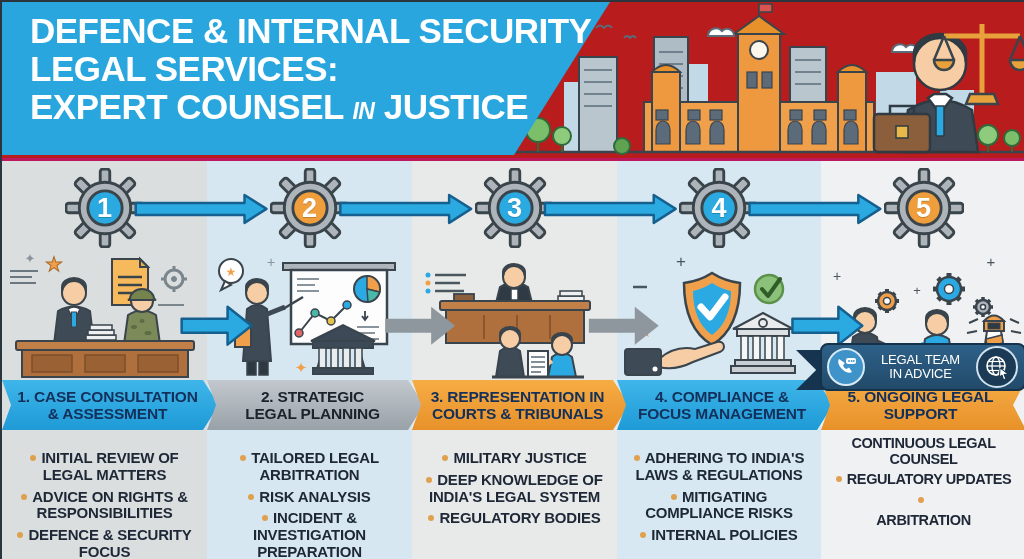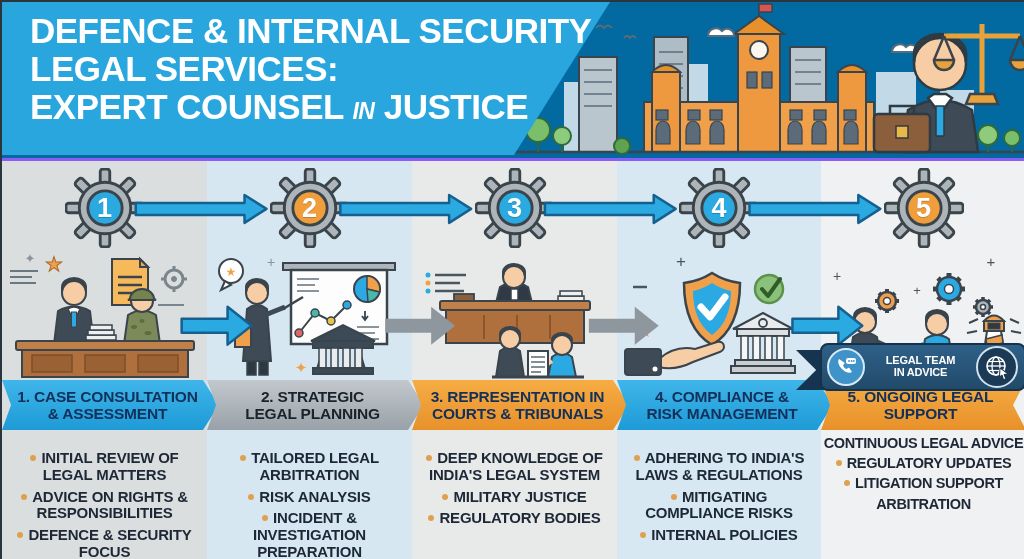--- a/index.html
+++ b/index.html
@@ -1,20 +1,20 @@
 <!DOCTYPE html>
 <html><head>
 <meta charset="utf-8">
 <style>
   html,body{margin:0;padding:0;background:#fff;}
   .page{position:relative;width:1024px;height:559px;overflow:hidden;
         font-family:"Liberation Sans","DejaVu Sans",sans-serif;background:#D8EAF5;
         border-top:2px solid #2B353D;border-left:2px solid #2B353D;box-sizing:border-box;}
   
-  .header{position:relative;height:156px;background:#0369a1;border-bottom:3px solid #8b5cf6;}
+  .header{position:relative;height:156px;background:#b91c1c;border-bottom:3px solid #be185d;}
   .skyline{position:absolute;right:0;top:0;width:520px;height:153px;}
   .title-band{position:absolute;left:0;top:0;width:640px;height:153px;background:#29A6DD;
               clip-path:polygon(0 0,95% 0,80% 100%,0 100%);}
   .title{position:absolute;left:28px;top:10px;color:#FFFFFF;font-weight:bold;
          font-size:35px;line-height:1.08;letter-spacing:-0.5px;}
   .in-small{font-size:23px;font-style:italic;}
   
   .main{position:relative;height:400px;display:grid;grid-template-columns:205px 205px 205px 204px 205px;}
   .col{position:relative;display:flex;flex-direction:column;align-items:center;}
   .col1{background:#DBDEDF;} .col2{background:#D7E7F1;} .col3{background:#E8EAE9;}
@@ -44,21 +44,21 @@
   .col5 .bullets{gap:4px;margin-top:5px;}
   
   .ribbon{position:absolute;left:794px;top:341px;width:230px;height:48px;z-index:5;}
   .ribbon-tail{position:absolute;left:0;top:7px;width:42px;height:40px;background:#16344F;
                clip-path:polygon(0 0,100% 0,100% 100%,0 100%,48% 50%);}
   .ribbon-body{position:absolute;left:24px;top:0;right:0;height:48px;
                background:linear-gradient(#2E6088,#224A6A);border:2px solid #14324C;border-radius:8px;
                box-sizing:border-box;display:flex;align-items:center;gap:6px;padding:0 6px 0 5px;}
   .phone-badge{width:34px;height:34px;border-radius:50%;background:#3F93C9;border:2px solid #D8EAF5;
                display:flex;align-items:center;justify-content:center;flex:0 0 auto;}
-  .ribbon-text{color:#FFFFFF;font-weight:bold;font-size:11px;line-height:1.05;
+  .ribbon-text{color:#FFFFFF;font-weight:normal;font-size:13px;line-height:1.05;
                letter-spacing:-0.2px;text-align:center;flex:1;}
   .globe-badge{width:38px;height:38px;border-radius:50%;background:#1B3A55;border:2px solid #CFE2EE;
                display:flex;align-items:center;justify-content:center;flex:0 0 auto;}
 </style>
 </head>
 <body>
 
 <div class="page">
 
   <div class="header">
@@ -428,22 +428,22 @@
               <line x1="119" y1="123" x2="129" y2="123"></line>
           </g>
         </g>
         <line x1="80" y1="128" x2="172" y2="128" stroke="#3A444C" stroke-width="3"></line>
       </svg>
       <div class="banner banner-orange">
         <div>3. REPRESENTATION IN</div>
           <div>COURTS &amp; TRIBUNALS</div>
       </div>
       <div class="bullets">
+        <div class="bullet"><span class="dot"></span><span>MILITARY JUSTICE</span></div>
         <div class="bullet"><span class="dot"></span><span>DEEP KNOWLEDGE OF INDIA'S LEGAL SYSTEM</span></div>
-        <div class="bullet"><span class="dot"></span><span>MILITARY JUSTICE</span></div>
         <div class="bullet"><span class="dot"></span><span>REGULATORY BODIES</span></div>
       </div>
     </div>
 
     <div class="col col4">
       <div class="gear-wrap">
         <svg viewBox="0 0 84 84">
           <g fill="#AEB5BA" stroke="#39444B" stroke-width="3">
             <rect x="37" y="1" width="10" height="16" rx="3"></rect>
             <rect x="37" y="1" width="10" height="16" rx="3" transform="rotate(45 42 42)"></rect>
@@ -484,21 +484,21 @@
           <rect x="114" y="117" width="64" height="7" fill="#C9CED2"></rect>
         </g>
         <g>
           <path d="M42 110 Q58 96 78 100 L100 93 Q107 92 107 98 Q107 102 100 104 L76 113 Q58 122 42 118 Z" fill="#F6CDA4" stroke="#3A444C" stroke-width="2"></path>
           <rect x="8" y="100" width="36" height="26" rx="3" fill="#3E4A56" stroke="#3A444C" stroke-width="2"></rect>
           <circle cx="38" cy="120" r="2.5" fill="#FFFFFF"></circle>
         </g>
       </svg>
       <div class="banner banner-blue">
         <div>4. COMPLIANCE &amp;</div>
-          <div>RISK MANAGEMENT</div>
+          <div>FOCUS MANAGEMENT</div>
       </div>
       <div class="bullets">
         <div class="bullet"><span class="dot"></span><span>ADHERING TO INDIA'S LAWS &amp; REGULATIONS</span></div>
         <div class="bullet"><span class="dot"></span><span>MITIGATING COMPLIANCE RISKS</span></div>
         <div class="bullet"><span class="dot"></span><span>INTERNAL POLICIES</span></div>
       </div>
     </div>
 
     <div class="col col5">
       <div class="gear-wrap">
@@ -577,23 +577,23 @@
               <line x1="190" y1="82" x2="200" y2="84"></line>
             </g>
         </g>
         <line x1="18" y1="128" x2="150" y2="128" stroke="#3A444C" stroke-width="2.5"></line>
       </svg>
       <div class="banner banner-orange banner-last">
         <div>5. ONGOING LEGAL</div>
           <div>SUPPORT</div>
       </div>
       <div class="bullets">
-        <div class="bullet"><span>CONTINUOUS LEGAL ADVICE</span></div>
+        <div class="bullet"><span>CONTINUOUS LEGAL COUNSEL</span></div>
         <div class="bullet"><span class="dot"></span><span>REGULATORY UPDATES</span></div>
-        <div class="bullet"><span class="dot"></span><span>LITIGATION SUPPORT</span></div>
+        <div class="bullet"><span class="dot"></span></div>
         <div class="bullet"><span>ARBITRATION</span></div>
       </div>
     </div>
   </div>
 
   <div class="ribbon">
     <div class="ribbon-tail"></div>
     <div class="ribbon-body">
       <div class="phone-badge">
         <svg width="24" height="24" viewBox="0 0 24 24">

